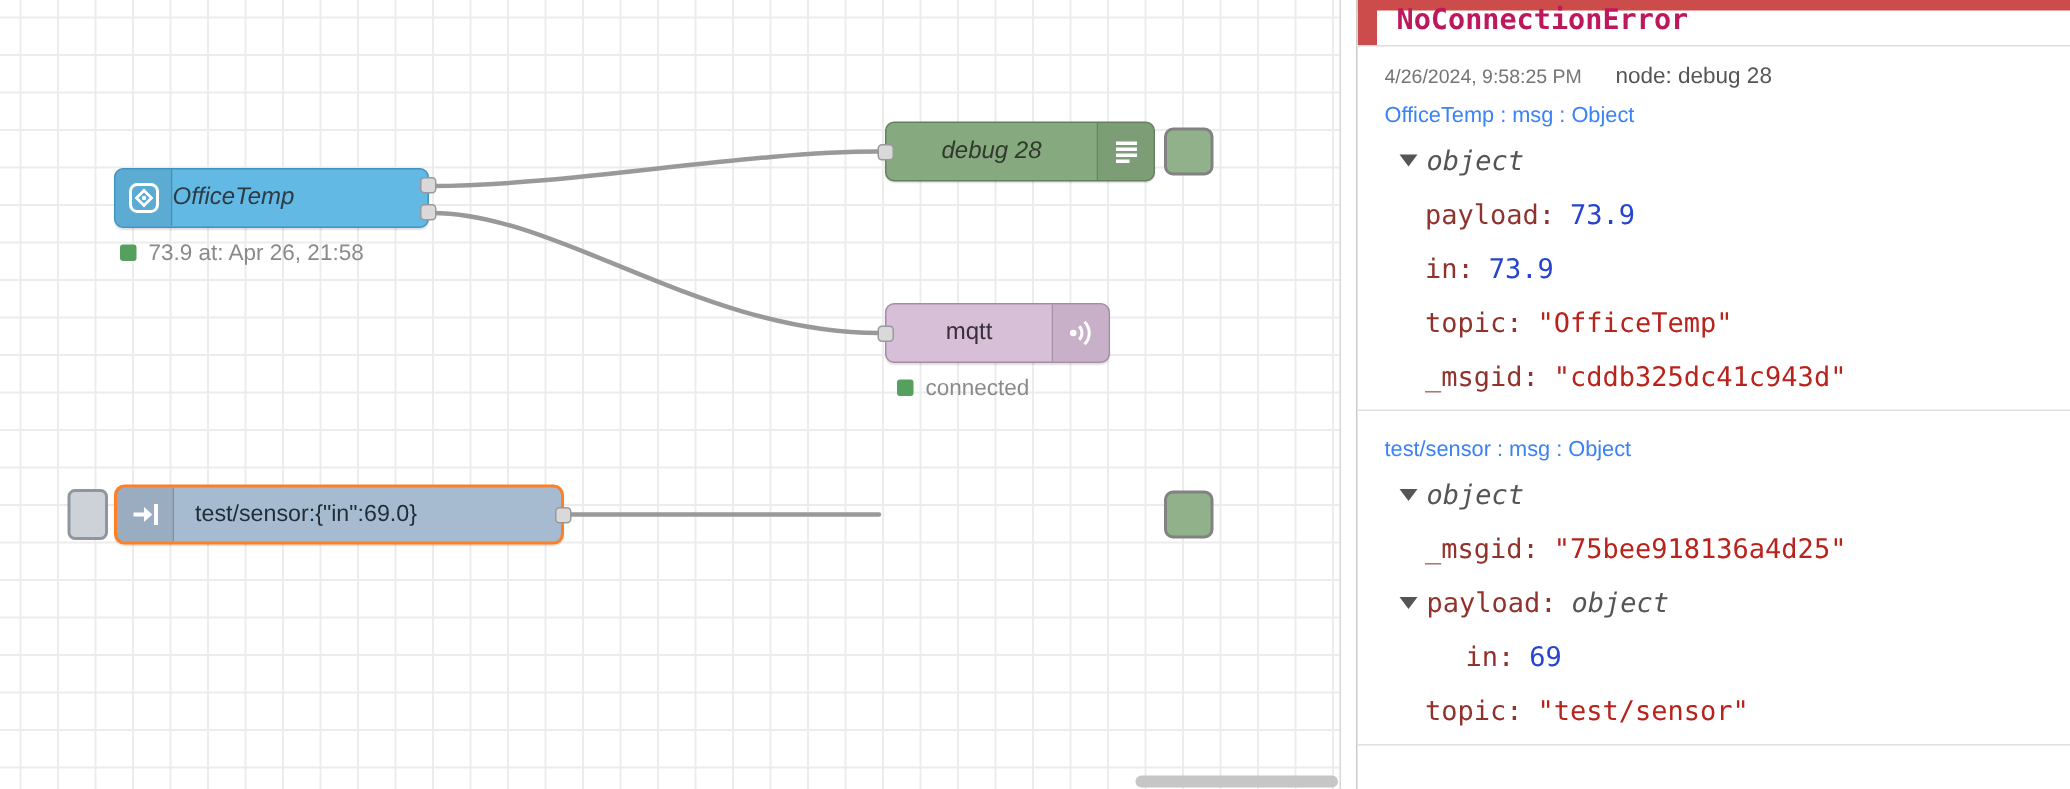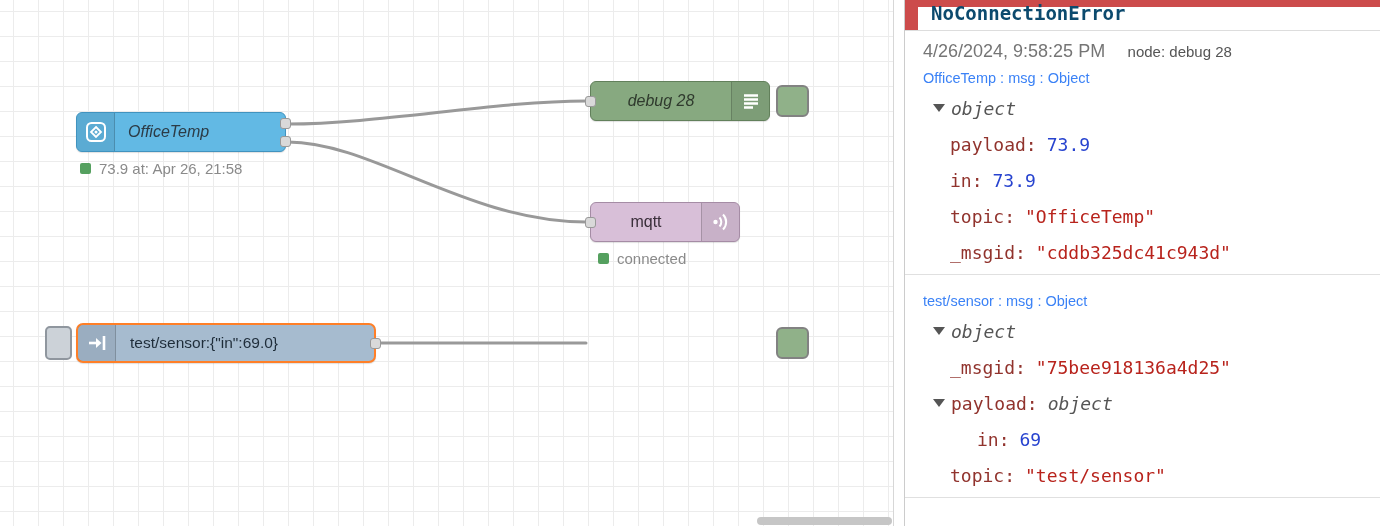--- a/index.html
+++ b/index.html
@@ -31,21 +31,21 @@
   }
   .icon-box.left{border-right:1px solid rgba(0,0,0,0.18);border-radius:5px 0 0 5px;}
   .icon-box.right{border-left:1px solid rgba(0,0,0,0.18);border-radius:0 5px 5px 0;}
   .node-label{font-size:16px;color:#2c3b46;white-space:nowrap;}
   .port{
     position:absolute;width:11px;height:11px;background:#d9d9d9;
     border:1px solid #999;border-radius:3px;box-sizing:border-box;z-index:3;
   }
 
   .node-officetemp{left:76px;top:112px;width:210px;background:#62b9e4;border:1px solid #4193bf;}
-  .node-officetemp .node-label{font-style:italic;padding-left:13px;}
+  .node-officetemp .node-label{font-style:italic;}
   .node-debug{background:#87a980;border:1px solid #62805b;width:180px;}
   .node-debug .node-label{flex:1;text-align:center;font-style:italic;color:#2f3a2d;}
   .node-debug28{left:590px;top:81px;}
   .node-debug29{left:590px;top:323px;}
   .node-mqtt{left:590px;top:202px;width:150px;background:#d8bfd8;border:1px solid #a58ca5;}
   .node-mqtt .node-label{flex:1;text-align:center;color:#3a2f3a;}
   .node-inject{left:76px;top:323px;width:300px;background:#a6bbcf;border:2px solid #ff7f27;border-radius:7px;}
   .node-inject .node-label{padding-left:14px;font-size:15.5px;color:#1f2d3a;}
   .node-inject .icon-box.left{border-radius:4px 0 0 4px;}
 
@@ -74,25 +74,25 @@
   
   .panel{
     position:absolute;left:904px;top:0;width:476px;height:526px;background:#fff;
     border-left:1px solid #ccc;box-sizing:border-box;overflow:hidden;
   }
   .debug-error{position:relative;height:30px;border-bottom:1px solid #ddd;overflow:hidden;}
   .error-strip{position:absolute;top:0;left:0;right:0;height:7px;background:#cc4b4b;}
   .error-leftbar{position:absolute;top:0;left:0;width:13px;height:30px;background:#cc4b4b;}
   .error-title{
     position:absolute;top:2px;left:26px;font-family:"DejaVu Sans Mono",monospace;
-    font-weight:bold;font-size:19px;color:#0c4a6e;white-space:nowrap;
+    font-weight:bold;font-size:19px;color:#be185d;white-space:nowrap;
   }
   .dmsg{padding:10px 12px 4px 18px;border-bottom:1px solid #e0e0e0;}
   .dmsg-header{line-height:20px;}
-  .ts{color:#757575;font-size:18px;}
+  .ts{color:#757575;font-size:13px;}
   .nodename{color:#555;font-size:15px;margin-left:18px;margin-top:44px;}
   .dmsg-meta{color:#3b82f6;font-size:14.5px;margin-top:6px;line-height:20px;}
   .tree{margin-top:2px;}
   .trow{
     font-family:"DejaVu Sans Mono",monospace;font-size:18px;height:36px;
     display:flex;align-items:center;white-space:nowrap;
   }
   .ind-caret{padding-left:10px;}
   .ind2{padding-left:27px;}
   .ind3{padding-left:54px;}

